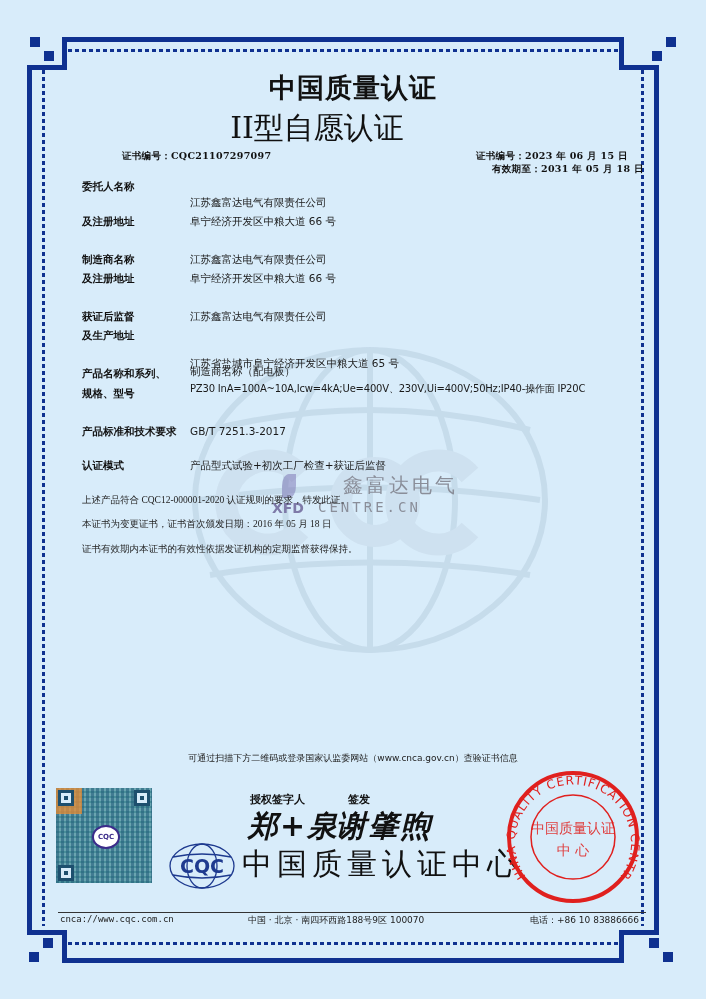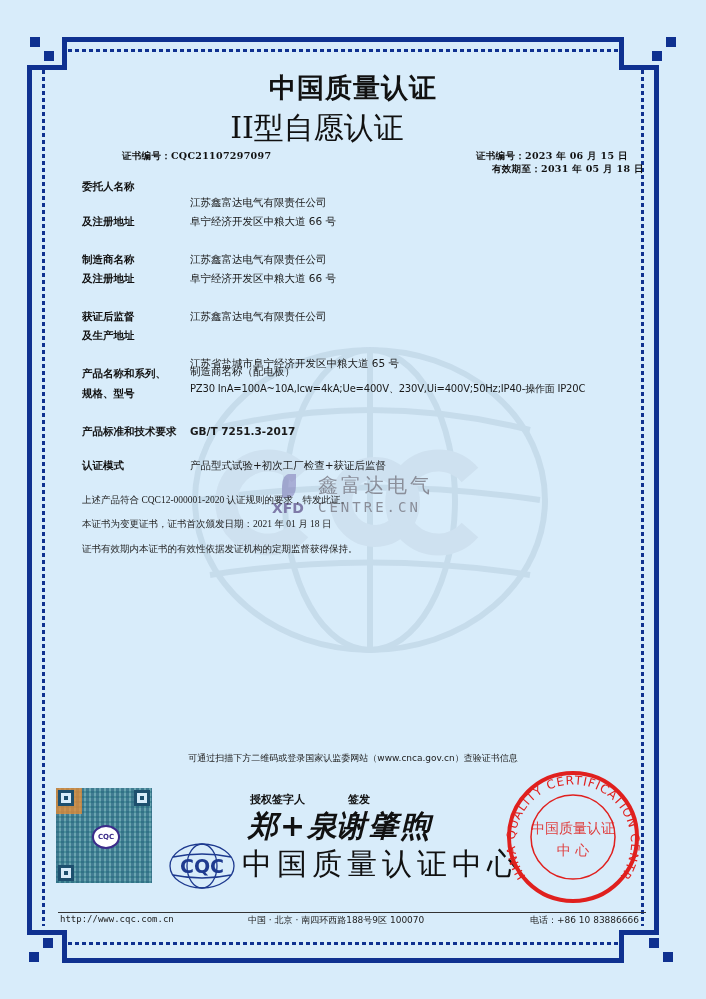--- a/index.html
+++ b/index.html
@@ -27,21 +27,21 @@
     .title { left: 0; width: 706px; top: 70px; text-align: center; font-size: 27px; font-weight: bold; letter-spacing: 1px; }
     .subtitle { left: 0; width: 634px; top: 108px; text-align: center; font-size: 30px; font-family: "DejaVu Serif", serif; }
 
     .meta { font-size: 9.5px; font-weight: bold; font-family: "DejaVu Serif", serif; letter-spacing: 0.3px; margin-left: 32px; }
 
     .lbl { font-size: 10.5px; font-weight: bold; position: absolute; left: 82px; }
     .val { font-size: 10.5px; position: absolute; left: 190px; color: #1a1a1a; }
 
     .stmt { font-size: 9.5px; position: absolute; left: 82px; font-family: Liberation Serif, serif; color: #222; }
 
-    .wm-cn { font-size: 20px; color: #8a8e99; letter-spacing: 3px; }
+    .wm-cn { font-size: 20px; color: #8a8e99; letter-spacing: 3px; margin-left: 25px; }
     .wm-en { font-size: 14px; color: #8a8e99; letter-spacing: 3px; font-family: "DejaVu Sans Mono", monospace; }
     .wm-logo { font-size: 14px; color: #7e7aa8; font-weight: bold; }
 
     .qr-note { left: 0; width: 706px; top: 752px; text-align: center; font-size: 9px; color: #222; }
 
     .qr { left: 56px; top: 788px; width: 96px; height: 95px;
       background:
         repeating-linear-gradient(90deg, rgba(30,90,120,0.55) 0 3px, transparent 3px 5px),
         repeating-linear-gradient(0deg, rgba(40,120,130,0.5) 0 2px, transparent 2px 5px),
         #6aa4b0;
@@ -145,37 +145,37 @@
 
 <div>
   <div class="lbl" style="top:367px;">产品名称和系列、</div>
   <div class="lbl" style="top:387px;">规格、型号</div>
   <div class="val" style="top:365px;">制造商名称（配电板）</div>
   <div class="val" style="top:382px; font-size:10px; letter-spacing:-0.2px;">PZ30 InA=100A~10A,Icw=4kA;Ue=400V、230V,Ui=400V;50Hz;IP40-操作面 IP20C</div>
 </div>
 
 <div>
   <div class="lbl" style="top:425px;">产品标准和技术要求</div>
-  <div class="val" style="top:425px;font-weight:bold;">GB/T 7251.3-2017</div>
+  <div class="val" style="top:425px;">GB/T 7251.3-2017</div>
 </div>
 
 <div>
   <div class="lbl" style="top:459px;">认证模式</div>
   <div class="val" style="top:459px;">产品型式试验+初次工厂检查+获证后监督</div>
 </div>
 
 <div>
   <div class="abs wm-logo" style="left:272px; top:500px;">XFD</div>
   <div class="abs" style="left:282px; top:474px; width:14px; height:24px; background:rgba(110,100,170,0.45); border-radius:50% 0 50% 0;"></div>
   <div class="abs wm-cn" style="left:318px; top:472px;">鑫富达电气</div>
   <div class="abs wm-en" style="left:318px; top:499px;">CENTRE.CN</div>
 </div>
 
 <div class="stmt" style="top:494px;">上述产品符合 CQC12-000001-2020 认证规则的要求，特发此证。</div>
-<div class="stmt" style="top:518px;">本证书为变更证书，证书首次颁发日期：2021 年 01 月 18 日</div>
+<div class="stmt" style="top:518px;">本证书为变更证书，证书首次颁发日期：2016 年 05 月 18 日</div>
 <div class="stmt" style="top:543px;">证书有效期内本证书的有效性依据发证机构的定期监督获得保持。</div>
 
 <div class="abs qr-note">可通过扫描下方二维码或登录国家认监委网站（www.cnca.gov.cn）查验证书信息</div>
 
 <div class="abs qr">
   <div class="orange"></div>
   <div class="finder" style="left:2px; top:2px;"></div>
   <div class="finder" style="right:2px; top:2px;"></div>
   <div class="finder" style="left:2px; bottom:2px;"></div>
   <div style="position:absolute; left:36px; top:37px; width:24px; height:20px; border-radius:50%; background:#fff; border:2px solid #3b2b8a; font-size:7px; font-weight:bold; color:#3b2b8a; text-align:center; line-height:20px;">CQC</div>
@@ -204,15 +204,15 @@
   <circle cx="70" cy="72" r="64" fill="none" stroke="#e0201e" stroke-width="4"></circle>
   <circle cx="70" cy="72" r="42" fill="none" stroke="#e0201e" stroke-width="1.5"></circle>
   <text font-family="DejaVu Sans, sans-serif" font-size="12" fill="#e0201e" letter-spacing="1">
     <textPath href="#sealArc" startOffset="50%" text-anchor="middle">CHINA QUALITY CERTIFICATION CENTRE</textPath>
   </text>
   <text x="70" y="68" text-anchor="middle" font-family="DejaVu Serif, serif" font-size="14" fill="#e0201e" opacity="0.85">中国质量认证</text>
   <text x="70" y="90" text-anchor="middle" font-family="DejaVu Serif, serif" font-size="14" fill="#e0201e" opacity="0.85">中  心</text>
 </svg>
 
 <div class="abs footer-rule"></div>
-<div class="abs footer" style="left:60px; font-family:'DejaVu Sans Mono', monospace;">http://www.cqc.com.cn</div>
+<div class="abs footer" style="left:60px; font-family:'DejaVu Sans Mono', monospace;">cnca://www.cqc.com.cn</div>
 <div class="abs footer" style="left:248px;">中国 · 北京 · 南四环西路188号9区   100070</div>
 <div class="abs footer" style="left:530px;">电话：+86 10 83886666</div>
 
 </body></html>

